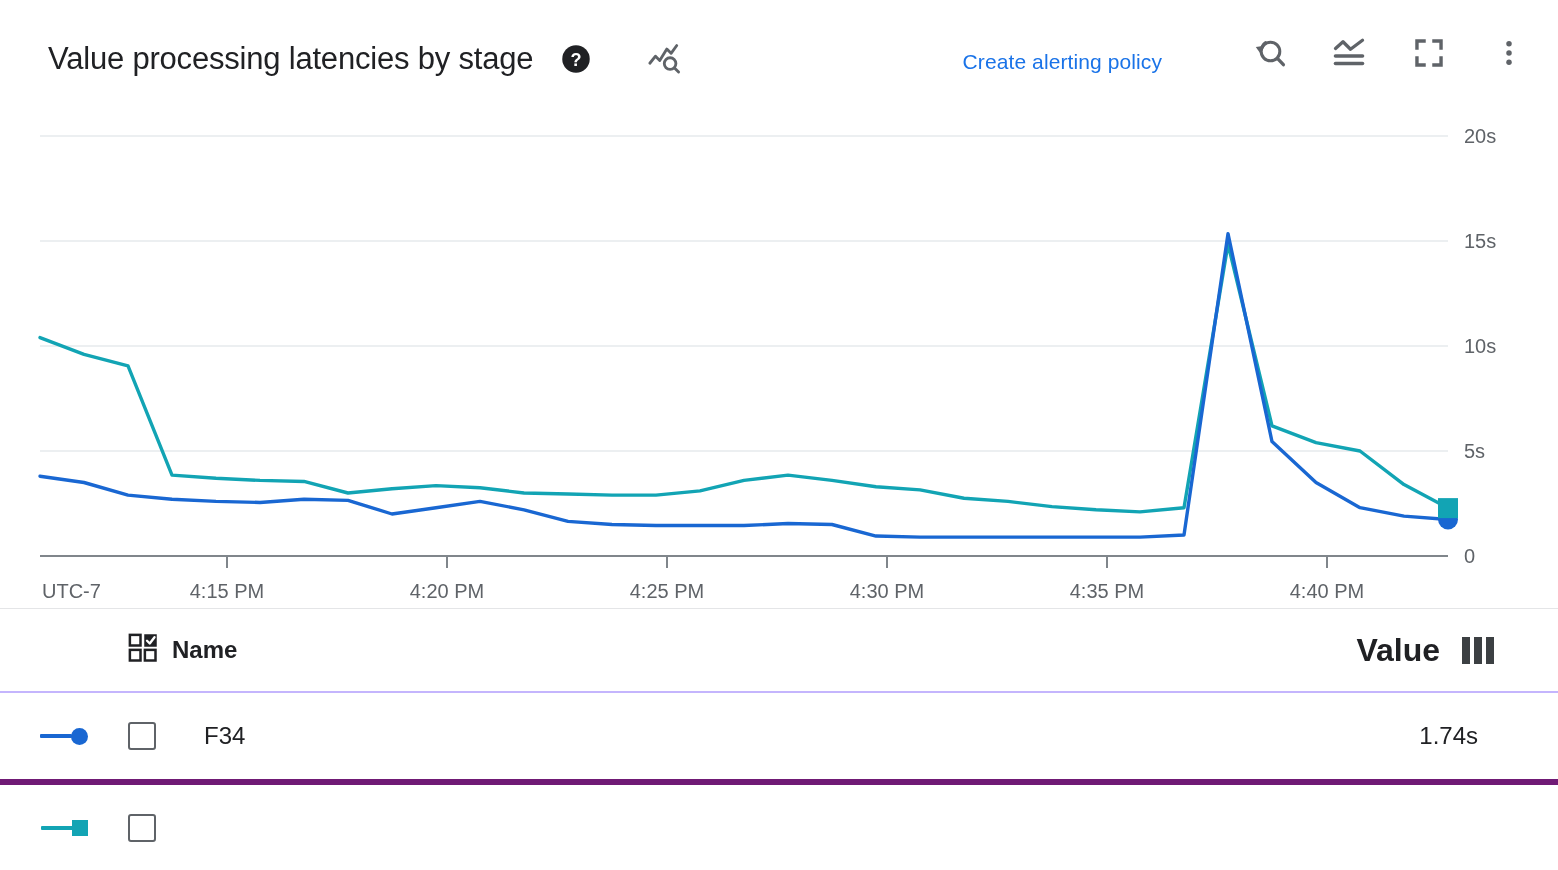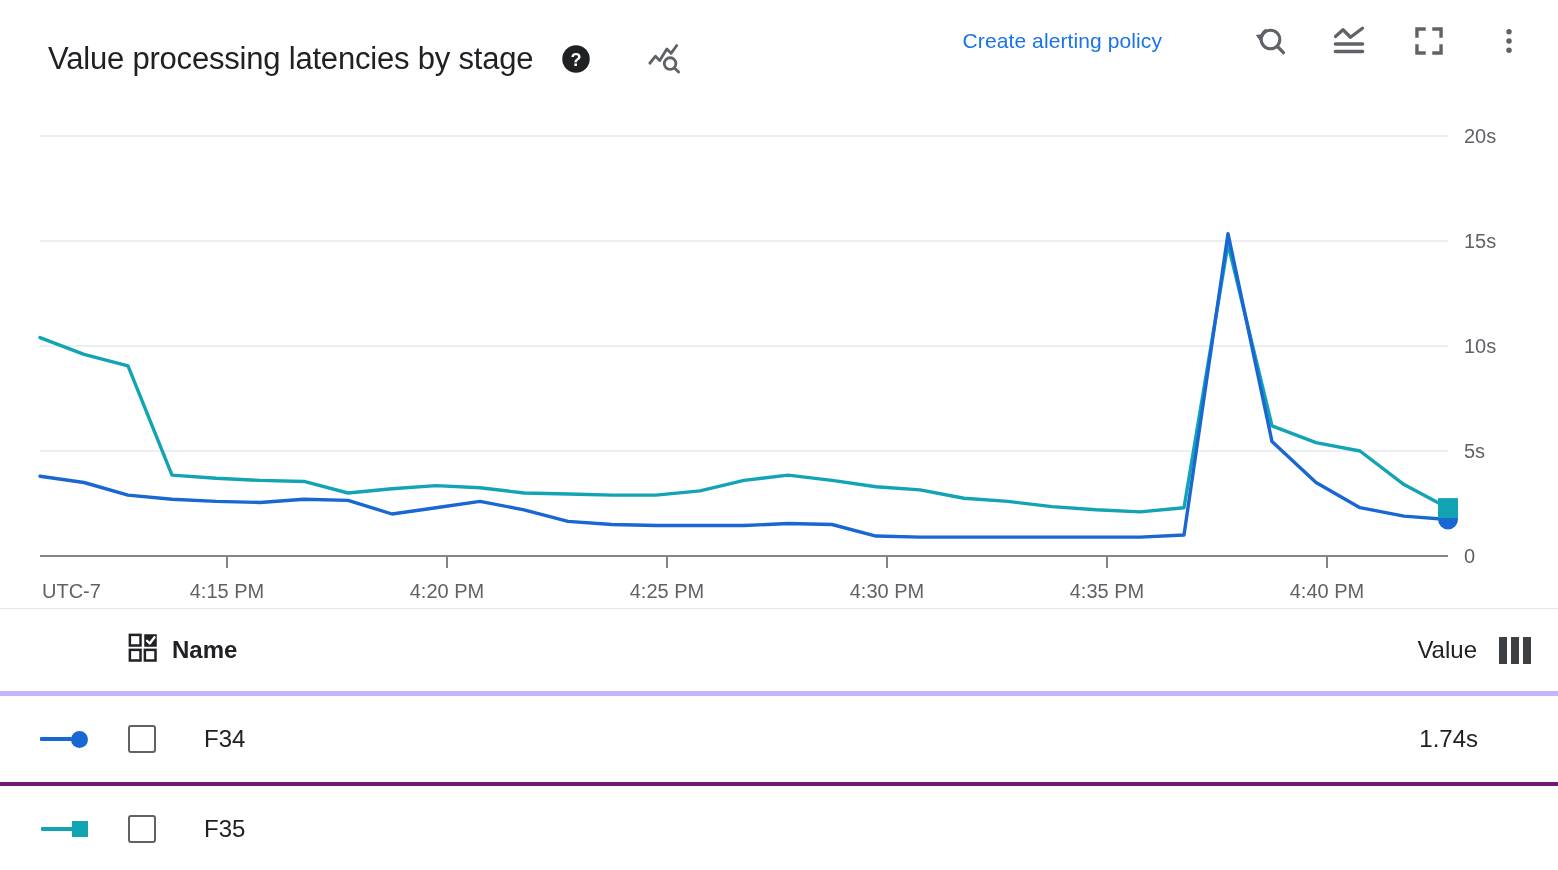--- a/index.html
+++ b/index.html
@@ -52,23 +52,23 @@
     width: 34px;
     height: 34px;
     display: flex;
     align-items: center;
     justify-content: center;
     cursor: pointer;
   }
   .header-right {
     position: absolute;
     right: 28px;
-    top: 20px;
-    display: flex;
-    align-items: center;
+    top: 32px;
+    display: flex;
+    align-items: flex-end;
     gap: 0;
   }
   .alert-link {
     font-size: 21px;
     color: #1a73e8;
     white-space: nowrap;
     cursor: pointer;
     margin-right: 48px;
     letter-spacing: 0.1px;
   }
@@ -103,28 +103,28 @@
   }
 
   
   .legend {
     border-top: 1px solid #e4e5e7;
   }
   .legend-header {
     display: flex;
     align-items: center;
     height: 82px;
-    padding: 0 27px 0 0;
-    border-bottom: 5px solid #c4b5fd;
+    padding: 0 64px 0 0;
+    border-bottom: 2px solid #c4b5fd;
   }
   .legend-row {
     display: flex;
     align-items: center;
     height: 86px;
-    border-bottom: 4px solid #701a75;
+    border-bottom: 6px solid #701a75;
   }
   .col-swatch {
     width: 128px;
     flex: 0 0 128px;
     display: flex;
     align-items: center;
     justify-content: center;
   }
   .col-check {
     width: 50px;
@@ -158,22 +158,22 @@
     font-weight: 700;
     color: #202124;
     margin-left: 14px;
   }
   .hdr-value {
     display: flex;
     align-items: center;
     gap: 22px;
   }
   .hdr-value-text {
-    font-size: 24px;
-    font-weight: 400;
+    font-size: 32px;
+    font-weight: 700;
     color: #202124;
   }
   .checkbox {
     width: 28px;
     height: 28px;
     border: 2.5px solid #5f6368;
     border-radius: 3px;
     box-sizing: border-box;
     cursor: pointer;
   }
@@ -348,16 +348,15 @@
   <div class="legend-row">
     <div class="col-swatch">
       <span class="swatch">
         <span class="swatch-line" style="background:#12a4b4"></span>
         <span class="swatch-sq" style="background:#12a4b4"></span>
       </span>
     </div>
     <div class="col-check">
       <span class="checkbox"></span>
     </div>
-    <div class="col-name">F35</div>
   </div>
 
 </div>
 
 </body></html>

